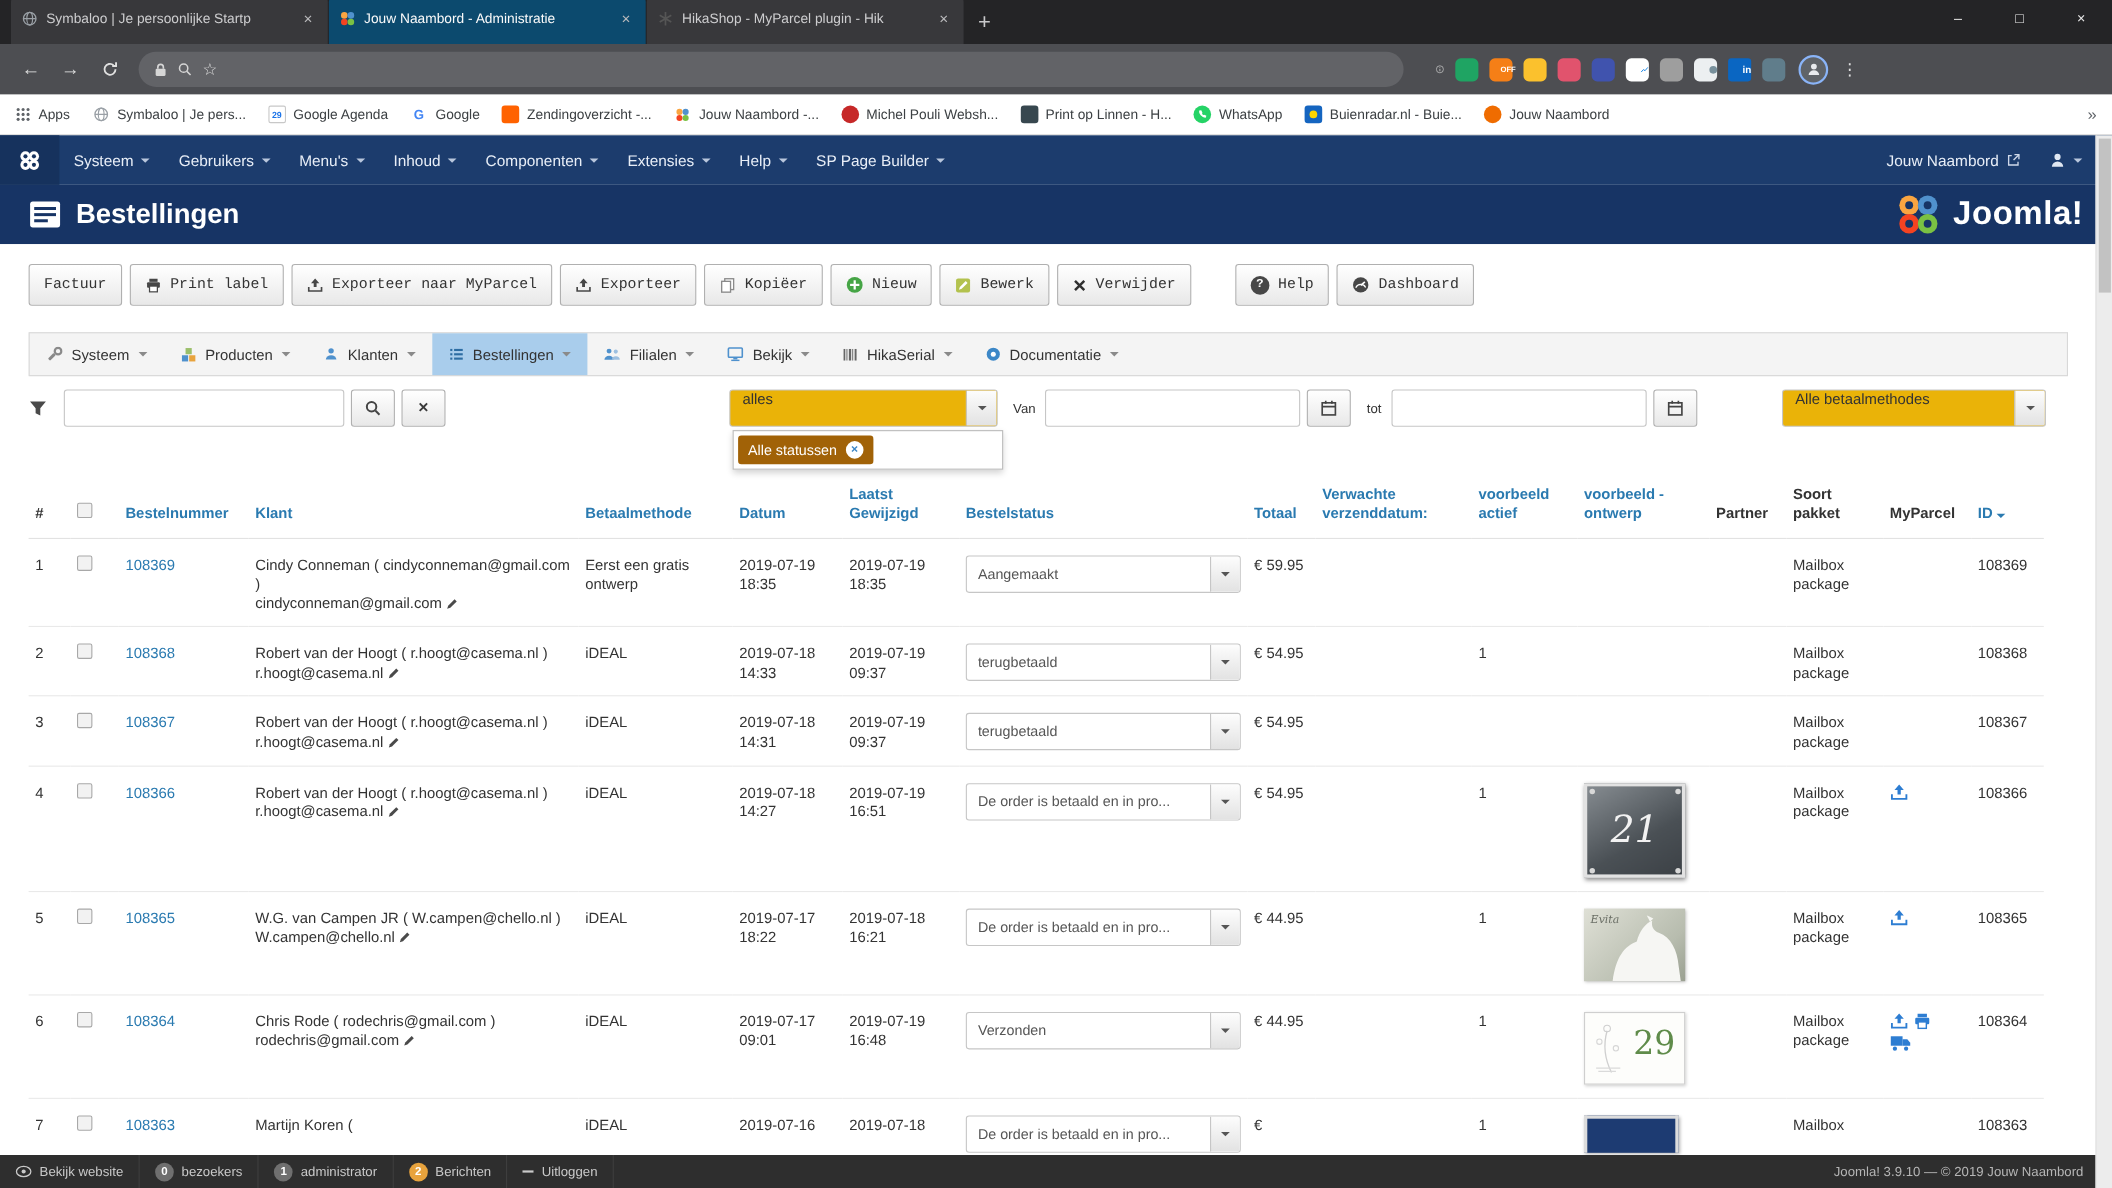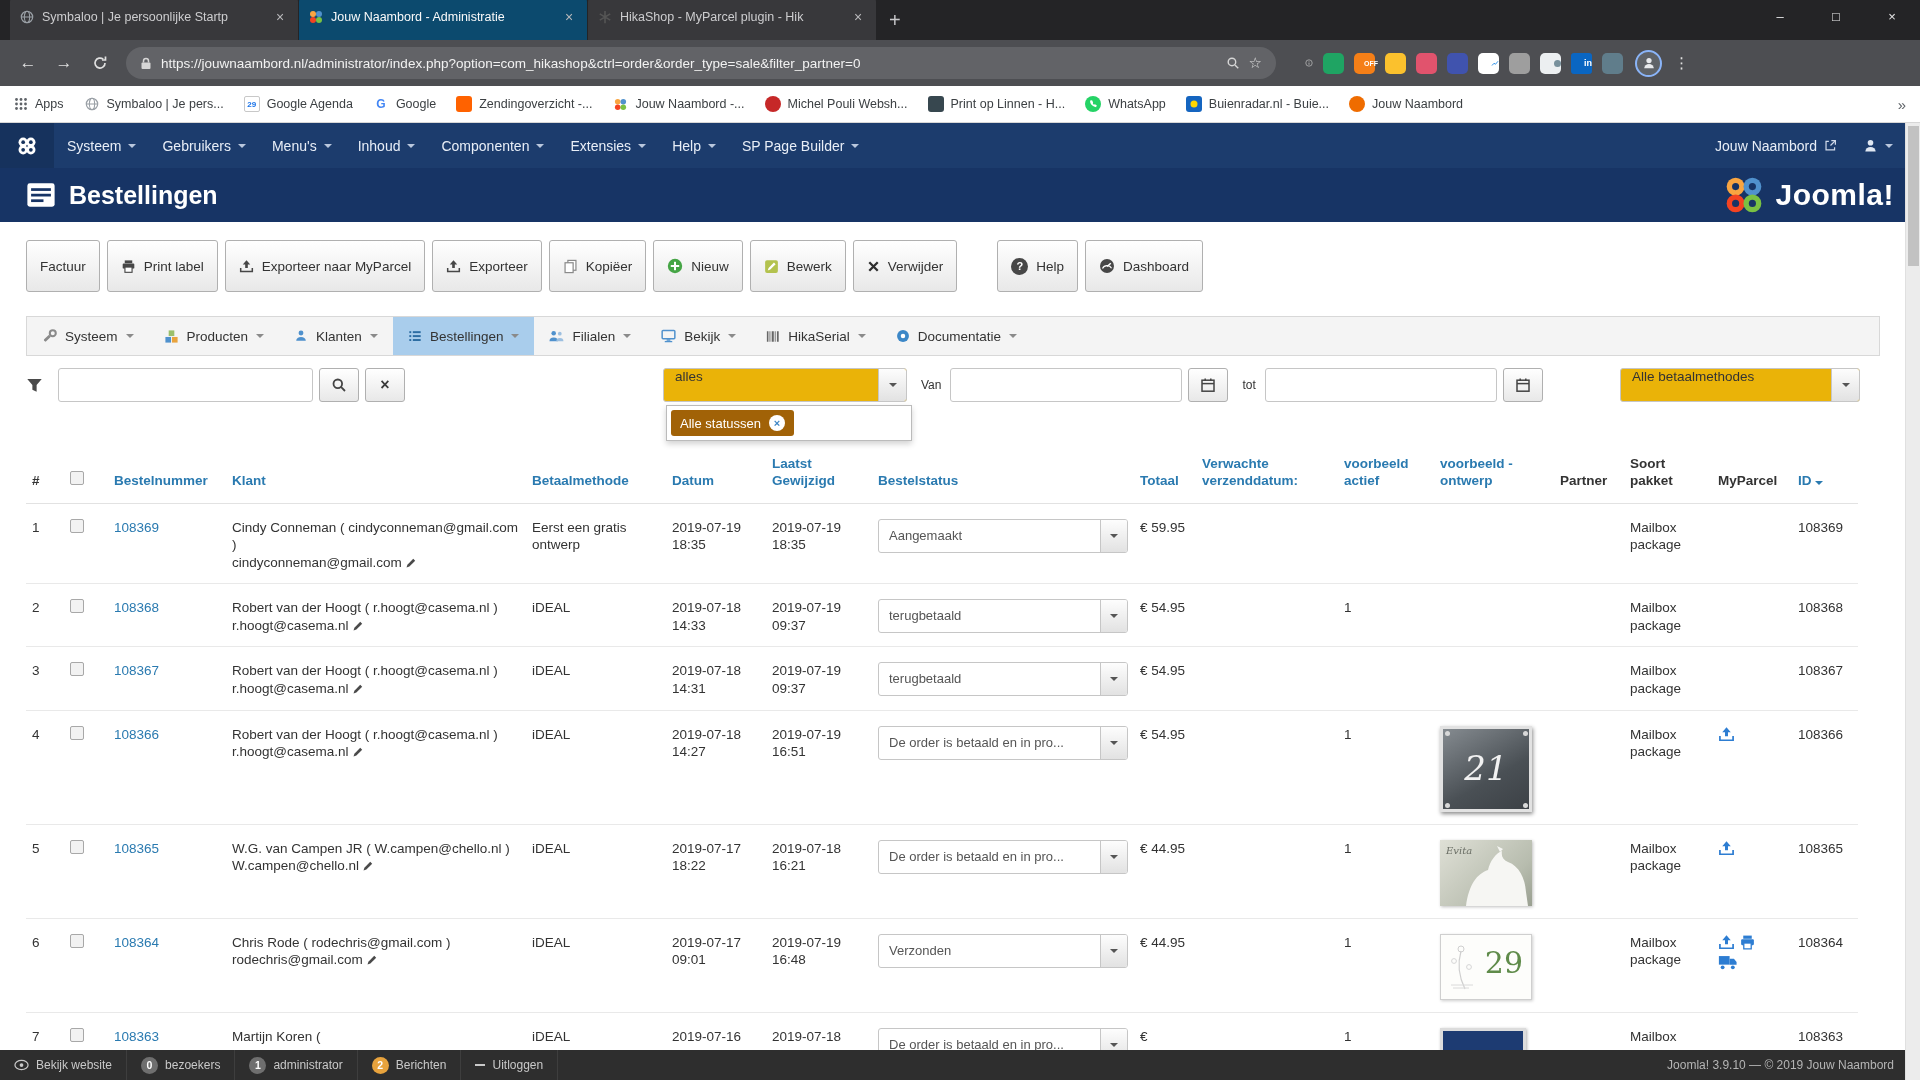--- a/index.html
+++ b/index.html
@@ -57,23 +57,23 @@
   .jtitle { height:54px; background:#173465; display:flex; align-items:center; padding:0 26px; }
   .title-icon { margin-right:13px; display:flex; }
   .jtitle h1 { color:#fff; font-size:25px; font-weight:bold; }
   .jlogo-right { margin-left:auto; display:flex; align-items:center; gap:10px; }
   .jword { color:#fff; font-size:30px; font-weight:bold; letter-spacing:0.5px; }
 
   
   .content { padding:12px 40px 0 26px; height:828px; overflow:hidden; position:relative; background:#fff; }
 
   .jtoolbar { display:flex; gap:7px; margin:6px 0 24px; align-items:center; }
-  .btn { display:inline-flex; align-items:center; gap:8px; height:52px; padding:0 13px;
+  .btn { display:inline-flex; align-items:center; gap:8px; height:38px; padding:0 13px;
          background:linear-gradient(#ffffff,#e8e8e8); border:1px solid #b0b0b0; border-radius:3px;
-         font-size:13.5px; color:#333; font-family:Liberation Sans, sans-serif; cursor:pointer;justify-content:flex-end; }
+         font-size:13.5px; color:#333; font-family:Liberation Mono, monospace; cursor:pointer;justify-content:flex-end; }
   .tb-gap { width:26px; }
   .circ { width:17px; height:17px; border-radius:50%; background:#474747; color:#fff; font-size:11px; font-weight:bold;
           display:inline-flex; align-items:center; justify-content:center; }
 
   .hkmenu { display:flex; align-items:stretch; height:40px; background:#f4f4f4; border:1px solid #d8d8d8; }
   .hkitem { display:flex; align-items:center; gap:8px; padding:0 15px; font-size:13.5px; color:#333; }
   .hkitem .caret { border-top-color:#8a8a8a; }
   .hkitem.active { background:#a9cdec; }
 
   .filters { display:flex; align-items:center; margin-top:12px; position:relative; }
@@ -200,21 +200,20 @@
         <path d="M13.5 1.5 V5 H10" fill="none" stroke="#e0e0e0" stroke-width="1.7"></path>
       </svg>
   </span>
   <div class="urlpill">
     <span class="pill-ic">
       <svg width="12" height="13" viewBox="0 0 12 13">
           <rect x="1.5" y="5.5" width="9" height="6.5" rx="1" fill="#d6d6d6"></rect>
           <path d="M3.5 5.5 V4 a2.5 2.5 0 0 1 5 0 V5.5" fill="none" stroke="#d6d6d6" stroke-width="1.5"></path>
         </svg>
     </span>
-    <span class="url-text">https://jouwnaambord.nl/administrator/index.php?option=com_hikashop&amp;ctrl=order&amp;order_type=sale&amp;filter_partner=0</span>
     <span class="pill-ic">
       <svg width="14" height="14" viewBox="0 0 16 16">
           <circle cx="6.8" cy="6.8" r="4.3" fill="none" stroke="#d6d6d6" stroke-width="1.6"></circle>
           <line x1="10.2" y1="10.2" x2="14" y2="14" stroke="#d6d6d6" stroke-width="1.6"></line>
         </svg>
     </span>
     <span class="pill-ic">☆</span>
   </div>
   <div class="exticons">
     <span class="ext" style="background:transparent;">

